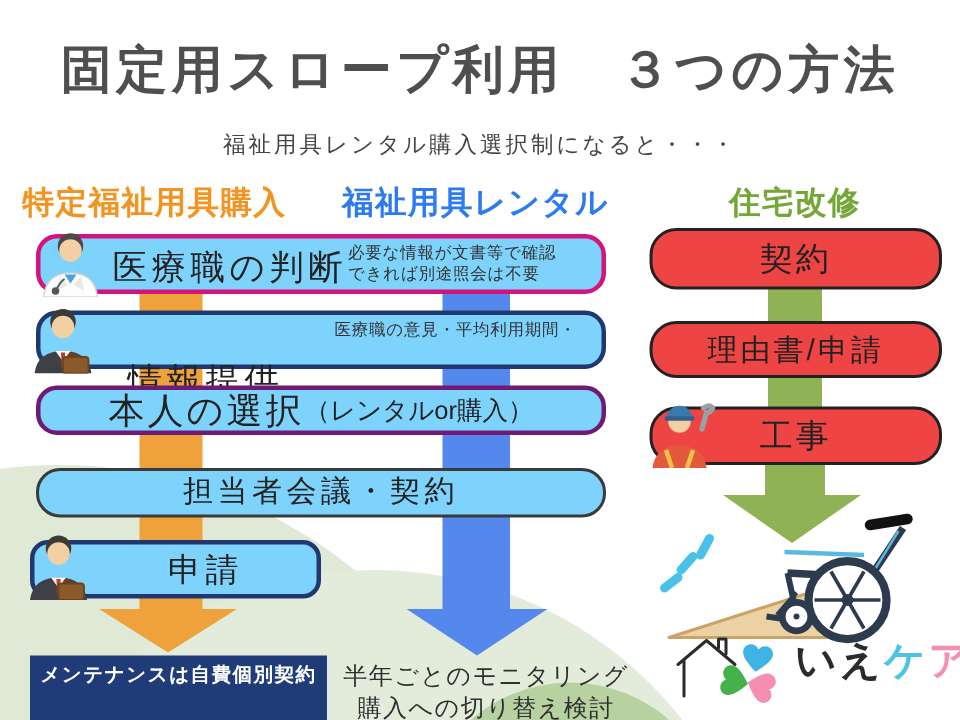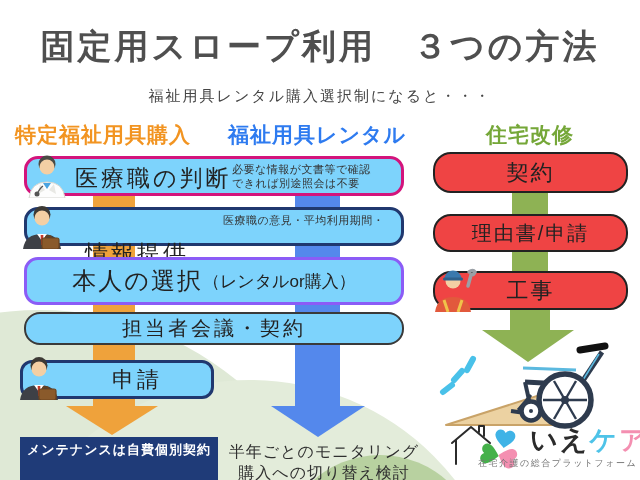--- a/index.html
+++ b/index.html
@@ -36,23 +36,23 @@
   #reno-con-1{left:512px;top:190px;width:36px;height:26px;background:#8eb254;}
   #reno-con-2{left:512px;top:250px;width:36px;height:24px;background:#8eb254;}
   #reno-con-3{left:510px;top:308px;width:40px;height:24px;background:#8eb254;}
   #reno-arrow-head{left:482px;top:330px;border-left:46px solid transparent;
     border-right:46px solid transparent;border-top:32px solid #8eb254;}
   
   .stepbox{position:absolute;left:24px;width:380px;background:#7dd3fc;border-radius:14px;
     box-sizing:border-box;z-index:2;}
   #stepbox-1{top:156px;height:40px;border:3px solid #d3147c;}
   #stepbox-2{top:207px;height:39px;border:3px solid #20386f;}
-  #stepbox-3{top:257px;height:48px;border:3px solid #8b5cf6;display:flex;align-items:center;justify-content:center;}
+  #stepbox-3{top:257px;height:33px;border:3px solid #701a75;display:flex;align-items:center;justify-content:center;}
   #stepbox-4{top:312px;height:33px;border:2px solid #3a3a3a;border-radius:16px;display:flex;
-    align-items:center;justify-content:center;font-size:20px;letter-spacing:3px;color:#222;}
+    justify-content:center;font-size:20px;letter-spacing:3px;color:#222;}
   #stepbox-5{left:20px;top:360px;width:194px;height:39px;border:3px solid #20386f;border-radius:12px;
     display:flex;align-items:center;justify-content:center;font-size:22px;letter-spacing:3px;color:#222;}
   #stepbox-5 .lbl{padding-left:40px;}
   .step-label{position:absolute;font-size:23px;letter-spacing:3px;color:#222;}
   #stepbox-1 .step-label{left:48px;top:4px;}
   #stepbox-2 .step-label{left:58px;top:4px;margin-top:24px;}
   .step-note{position:absolute;font-size:11px;line-height:14px;color:#333;letter-spacing:0.5px;}
   #stepbox-1 .step-note{left:205px;top:3px;}
   #stepbox-2 .step-note{left:196px;top:3px;}
   #stepbox-3 .big{font-size:24px;letter-spacing:2px;color:#222;}
@@ -234,16 +234,15 @@
     <svg class="abs" style="left:28px;top:4px;" width="50" height="50" viewBox="0 0 50 50">
       <g>
         <path transform="translate(29,14) rotate(8)" fill="#3fb3e6" d="M0,-5 C3,-10 10,-8 10,-2.5 C10,2.5 2,8 0,10 C-2,8 -10,2.5 -10,-2.5 C-10,-8 -3,-10 0,-5 Z"></path>
         <path transform="translate(13,30) rotate(-78)" fill="#45b14a" d="M0,-5 C3,-10 10,-8 10,-2.5 C10,2.5 2,8 0,10 C-2,8 -10,2.5 -10,-2.5 C-10,-8 -3,-10 0,-5 Z"></path>
         <path transform="translate(32,34) rotate(108)" fill="#f48fb1" d="M0,-5 C3,-10 10,-8 10,-2.5 C10,2.5 2,8 0,10 C-2,8 -10,2.5 -10,-2.5 C-10,-8 -3,-10 0,-5 Z"></path>
       </g>
     </svg>
     <div id="logo-text">
       <span class="c1">いえ</span><span class="c2">ケ</span><span class="c3">ア</span>
     </div>
-    <div id="logo-tagline">在宅介護の総合プラットフォーム</div>
   </div>
 
 </div>
 
 </body></html>

